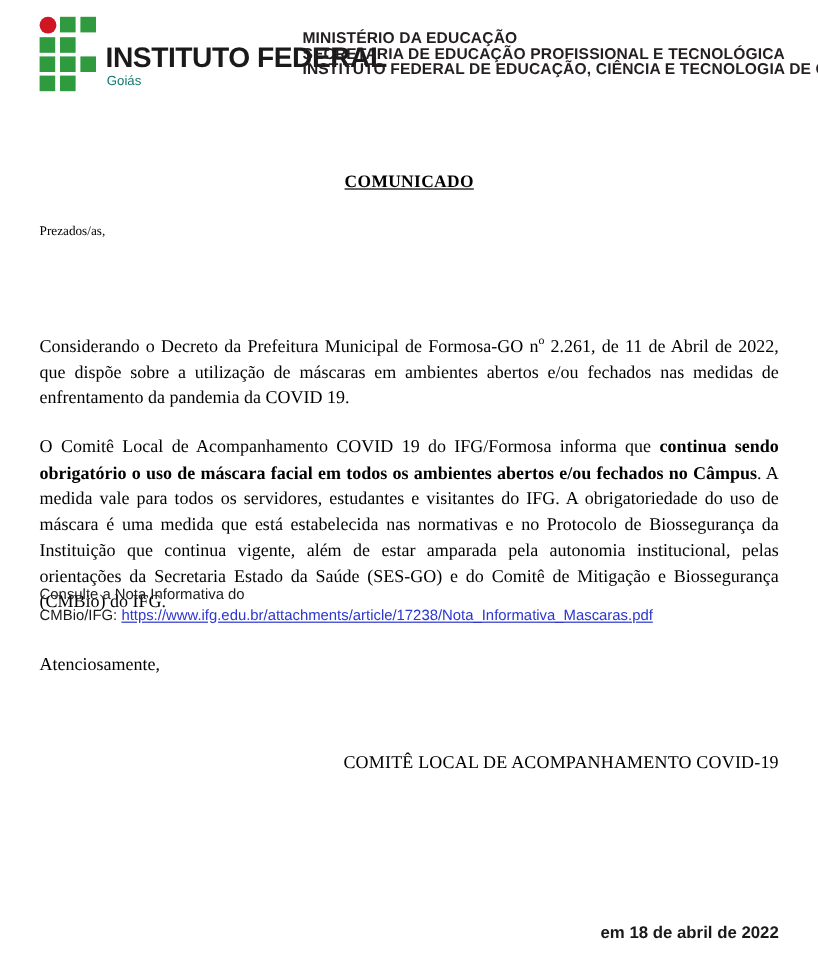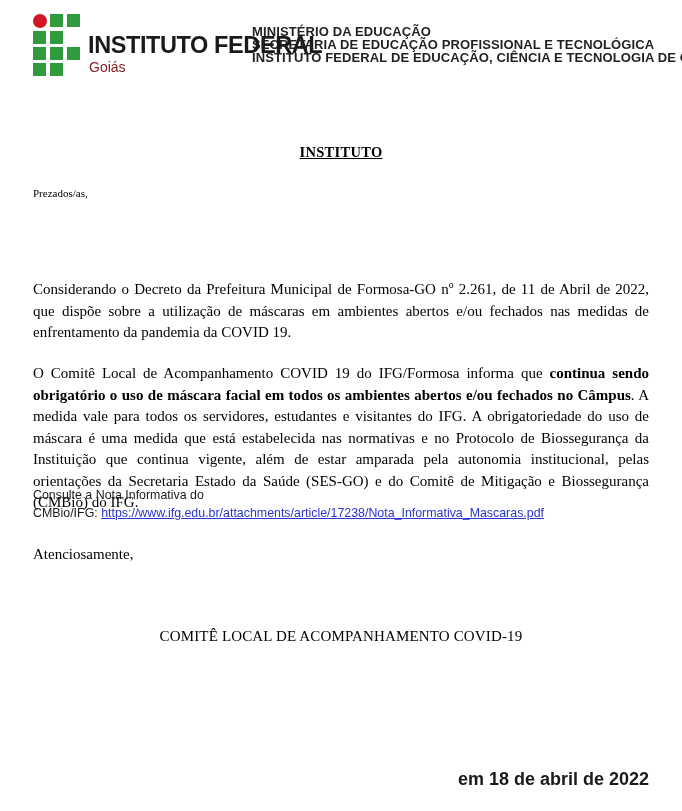--- a/index.html
+++ b/index.html
@@ -71,22 +71,22 @@
     font-weight: bold;
     font-size: 23.5px;
     letter-spacing: -0.4px;
     color: #1a1a1a;
     white-space: nowrap;
   }
   .logo-word .lw-sub {
     display: block;
     font-family: "Liberation Sans", "DejaVu Sans", sans-serif;
     font-weight: normal;
-    font-size: 14px;
-    color: #7f1d1d;
+    font-size: 11px;
+    color: #0f766e;
     margin-top: 3px;
     margin-left: 1px;
   }
 
   .ministry {
     position: absolute;
     left: 252px;
     top: 13px;
     font-family: "Liberation Sans", "DejaVu Sans", sans-serif;
     font-weight: bold;
@@ -168,34 +168,34 @@
     left: 0;
     top: 546px;
     font-size: 15px;
   }
 
   .signature {
     position: absolute;
     left: 0;
     top: 628px;
     width: 616px;
-    text-align: center;
+    text-align: right;
     font-size: 15px;
     letter-spacing: 0.15px;
   }
 
   .date {
     position: absolute;
     left: 0;
     top: 769px;
     width: 616px;
     text-align: right;
     font-family: "Liberation Sans", "DejaVu Sans", sans-serif;
     font-weight: bold;
-    font-size: 18px;
+    font-size: 14px;
     color: #1a1a1a;
   }
 </style>
 </head>
 <body>
 
 <div class="page">
 
   <div class="letterhead">
 
@@ -225,21 +225,21 @@
 
     <div class="ministry">
       <div>MINISTÉRIO DA EDUCAÇÃO</div>
       <div>SECRETARIA DE EDUCAÇÃO PROFISSIONAL E TECNOLÓGICA</div>
       <div>INSTITUTO FEDERAL DE EDUCAÇÃO, CIÊNCIA E TECNOLOGIA DE GOIÁS</div>
     </div>
   </div>
 
   <div class="doc">
 
-    <div class="title">INSTITUTO</div>
+    <div class="title">COMUNICADO</div>
 
     <div class="greeting">Prezados/as,</div>
 
     <div class="para para-1">
       <span>Considerando o Decreto da Prefeitura Municipal de Formosa-GO n</span><sup>o</sup><span> 2.261, de 11 de Abril de 2022, que dispõe sobre a utilização de máscaras em ambientes abertos e/ou fechados nas medidas de enfrentamento da pandemia da COVID 19.</span>
     </div>
 
     <div class="para para-2">
       <span>O Comitê Local de Acompanhamento COVID 19 do IFG/Formosa informa que </span><b>continua sendo obrigatório o uso de máscara facial em todos os ambientes abertos e/ou fechados no Câmpus</b><span>. A medida vale para todos os servidores, estudantes e visitantes do IFG. A obrigatoriedade do uso de máscara é uma medida que está estabelecida nas normativas e no Protocolo de Biossegurança da Instituição que continua vigente, além de estar amparada pela autonomia institucional, pelas orientações da Secretaria Estado da Saúde (SES-GO) e do Comitê de Mitigação e Biossegurança (CMBio) do IFG.</span>
     </div>

